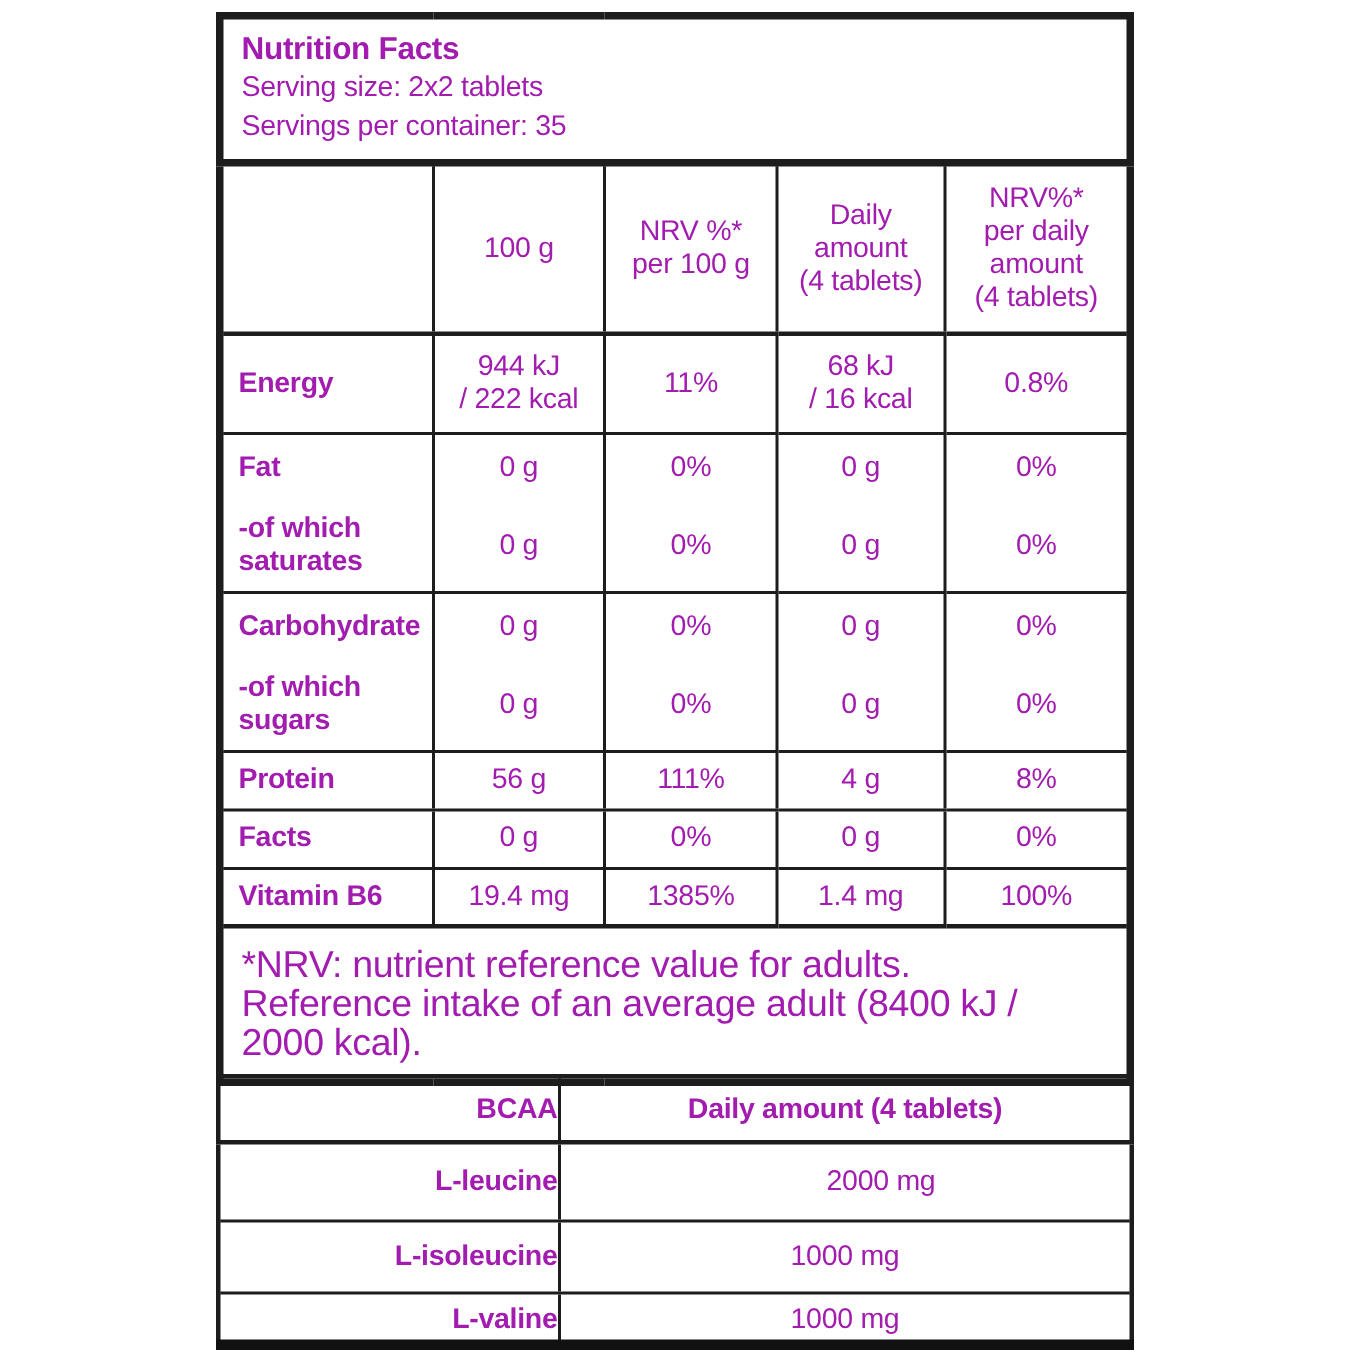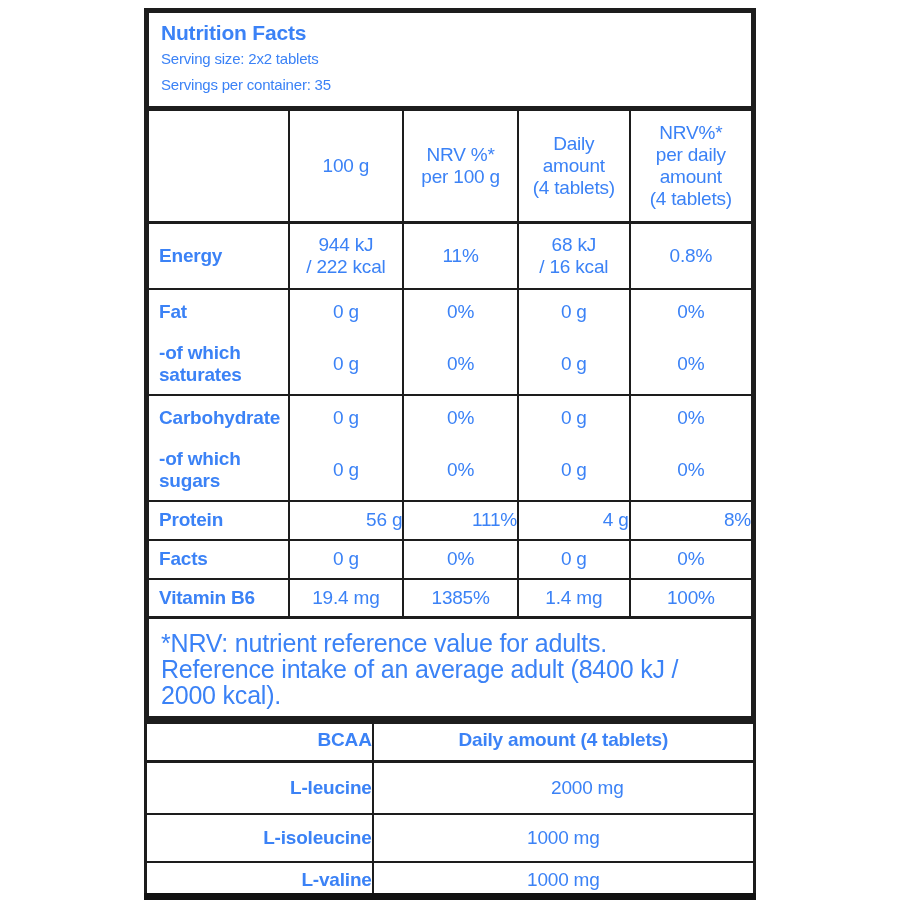--- a/index.html
+++ b/index.html
@@ -3,21 +3,21 @@
 <meta charset="utf-8">
 <style>
   html, body { margin: 0; padding: 0; background: #ffffff; }
   .canvas {
     position: relative;
     width: 900px;
     height: 900px;
     background: #ffffff;
     overflow: hidden;
     font-family: "Liberation Sans", "DejaVu Sans", sans-serif;
-    color: #3b82f6;
+    color: #a21caf;
     letter-spacing: -0.2px;
   }
 
   
   table.nf {
     position: absolute;
     left: 144px;
     top: 8px;
     width: 612px;
     border-collapse: collapse;
@@ -31,21 +31,21 @@
     line-height: 1.16;
   }
   table.nf td + td { border-left: 2px solid #1d1d1d; }
 
   .title-cell {
     border-bottom: 5px solid #1d1d1d;
     padding: 7px 12px 8px 12px !important;
     vertical-align: top !important;
   }
   .nf-title { font-size: 21px; font-weight: bold; line-height: 26px; }
-  .nf-line  { font-size: 15px; line-height: 26px; }
+  .nf-line  { font-size: 19px; line-height: 26px; }
 
   tr.colhead td {
     height: 110px;
     border-bottom: 3px solid #1d1d1d;
     text-align: center;
     white-space: pre-line;
     font-size: 19px;
   }
 
   tr.dr td { text-align: center; white-space: pre-line; }
@@ -53,21 +53,21 @@
     text-align: left;
     font-weight: bold;
     padding-left: 10px;
     padding-right: 4px;
   }
   tr.r-energy td { height: 64px; border-bottom: 2px solid #1d1d1d; }
   tr.r-fat    td { height: 44px; border-bottom: 0; }
   tr.r-sat    td { height: 60px; border-bottom: 2px solid #1d1d1d; }
   tr.r-carb   td { height: 44px; border-bottom: 0; margin-top: 36px; }
   tr.r-sug    td { height: 60px; border-bottom: 2px solid #1d1d1d; }
-  tr.r-prot   td { height: 37px; border-bottom: 2px solid #1d1d1d; text-align: right; }
+  tr.r-prot   td { height: 37px; border-bottom: 2px solid #1d1d1d; }
   tr.r-salt   td { height: 37px; border-bottom: 2px solid #1d1d1d; }
   tr.r-vit    td { height: 36px; border-bottom: 3px solid #1d1d1d; }
 
   .foot-cell { padding: 11px 12px !important; vertical-align: top !important; }
   .foot-line { font-size: 25px; line-height: 26px; }
 
   
   table.bcaa {
     position: absolute;
     left: 144px;

